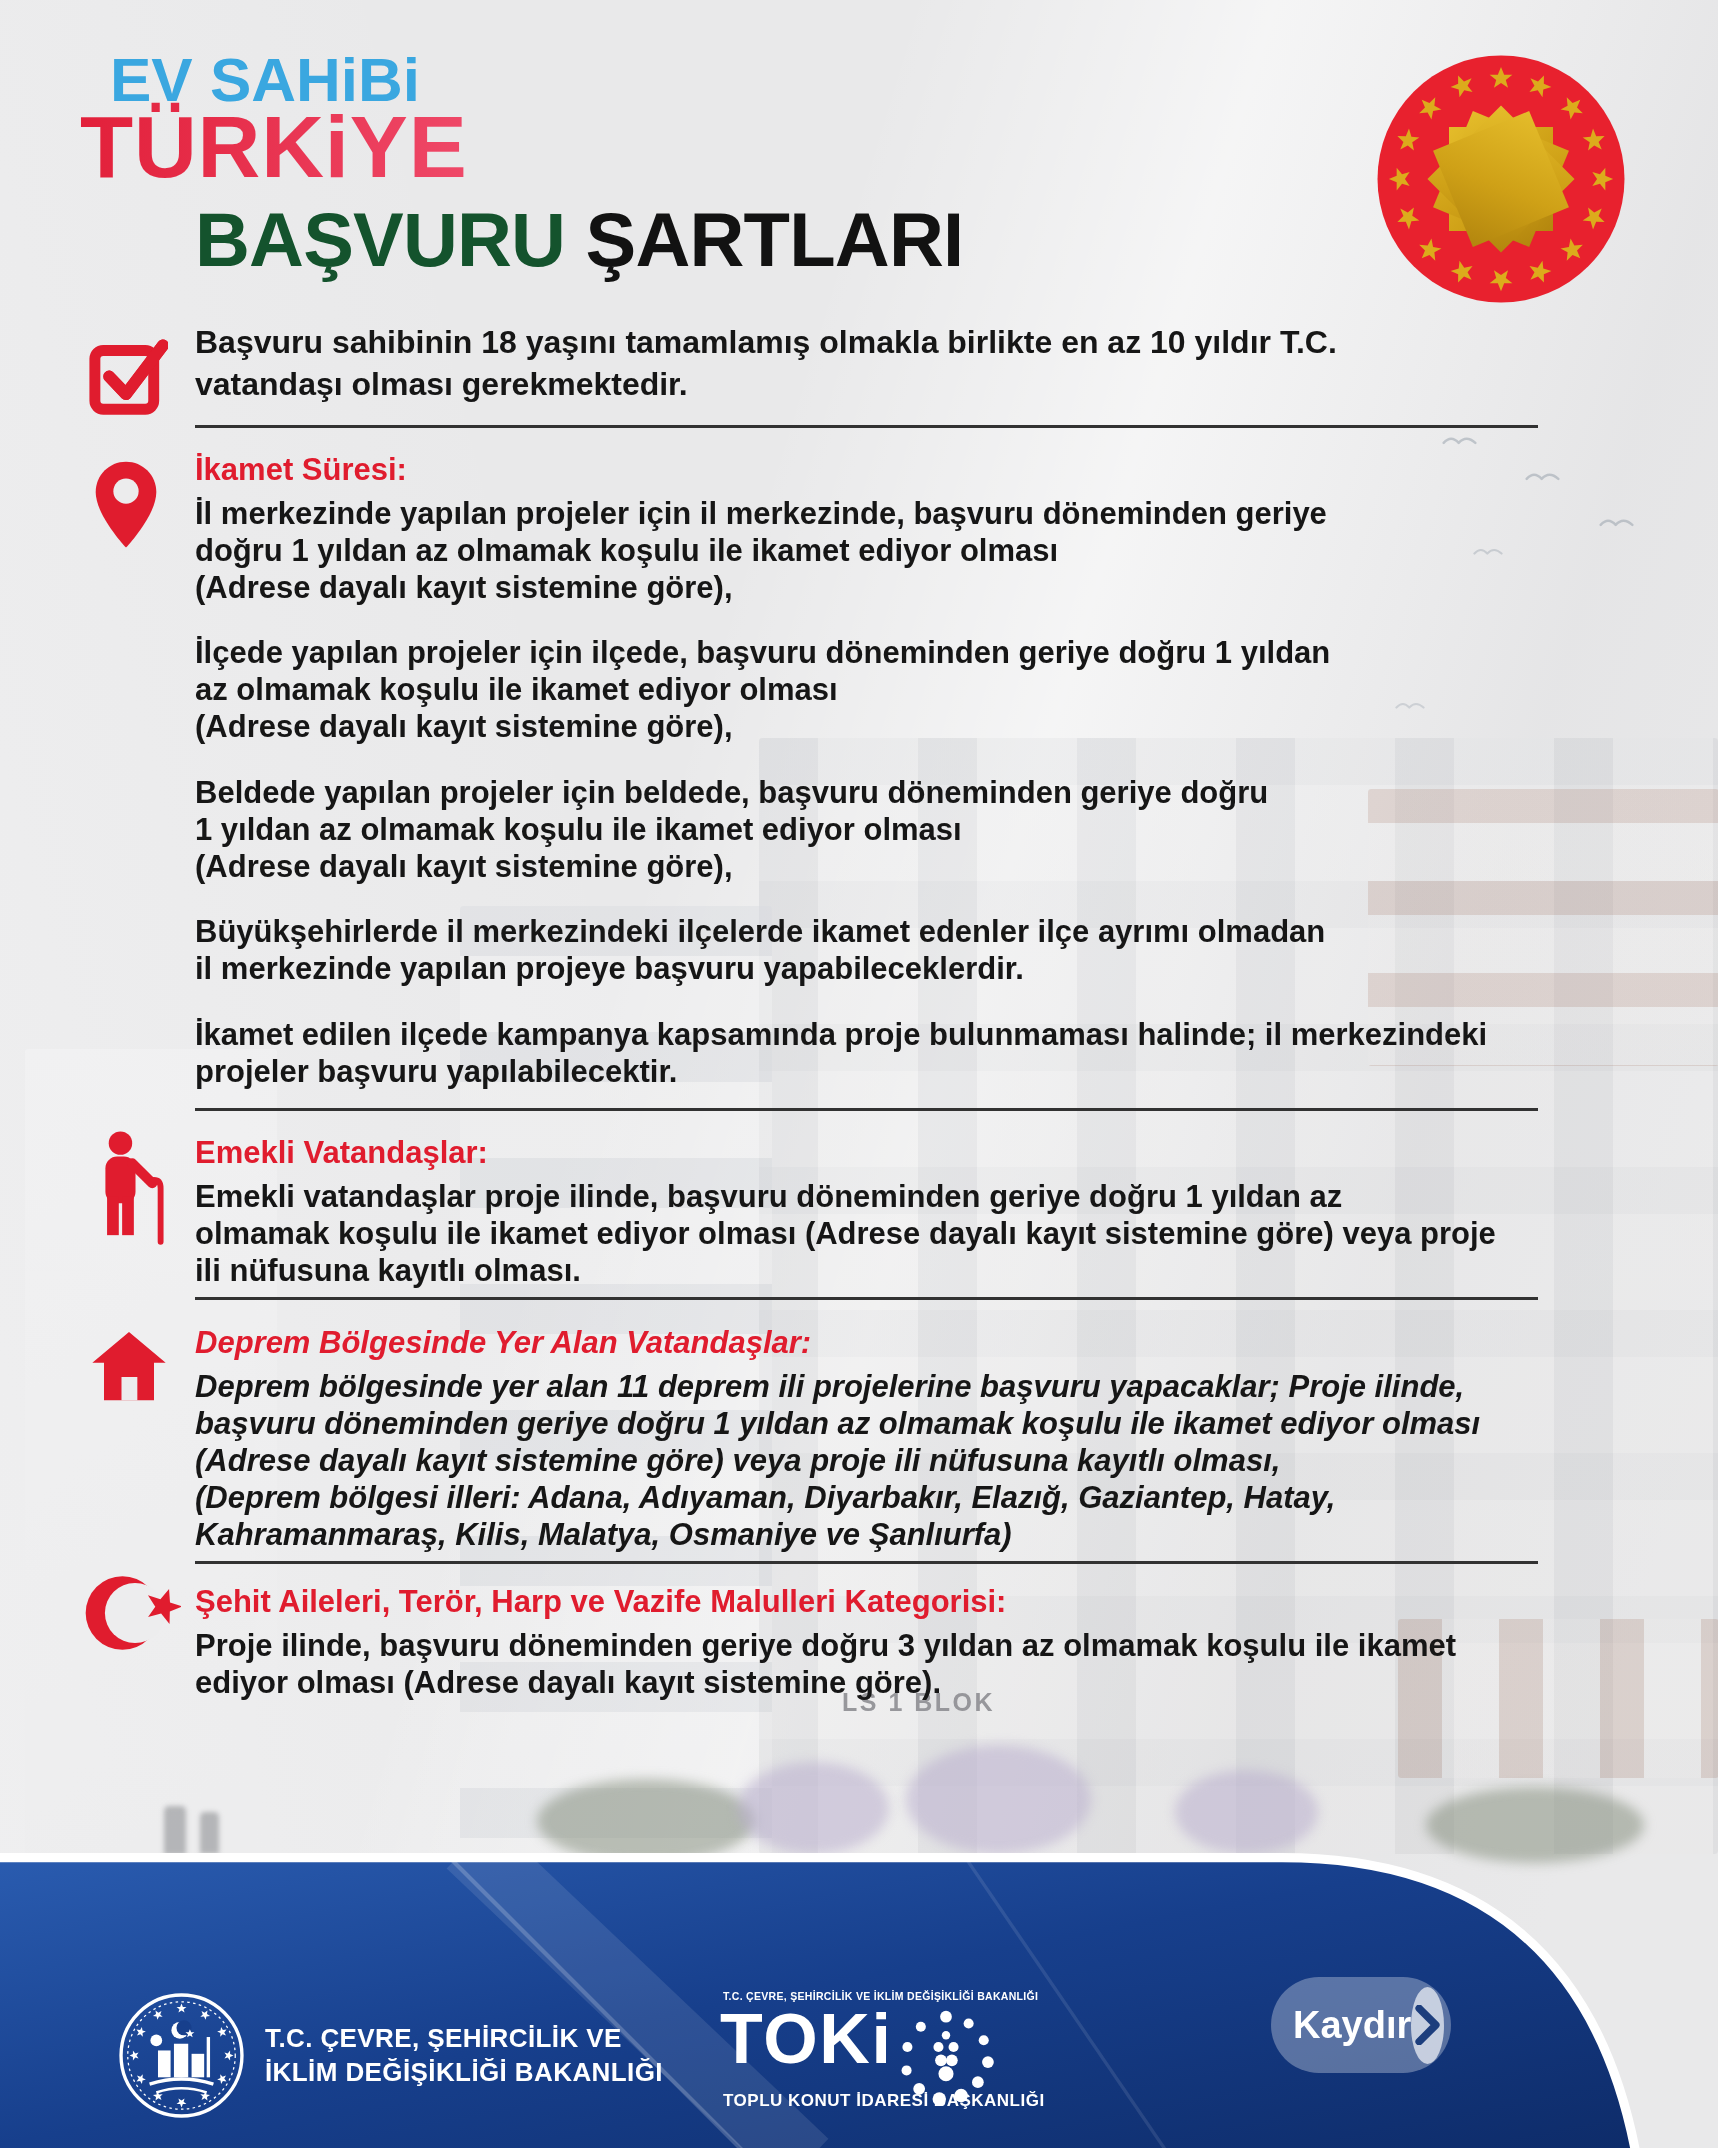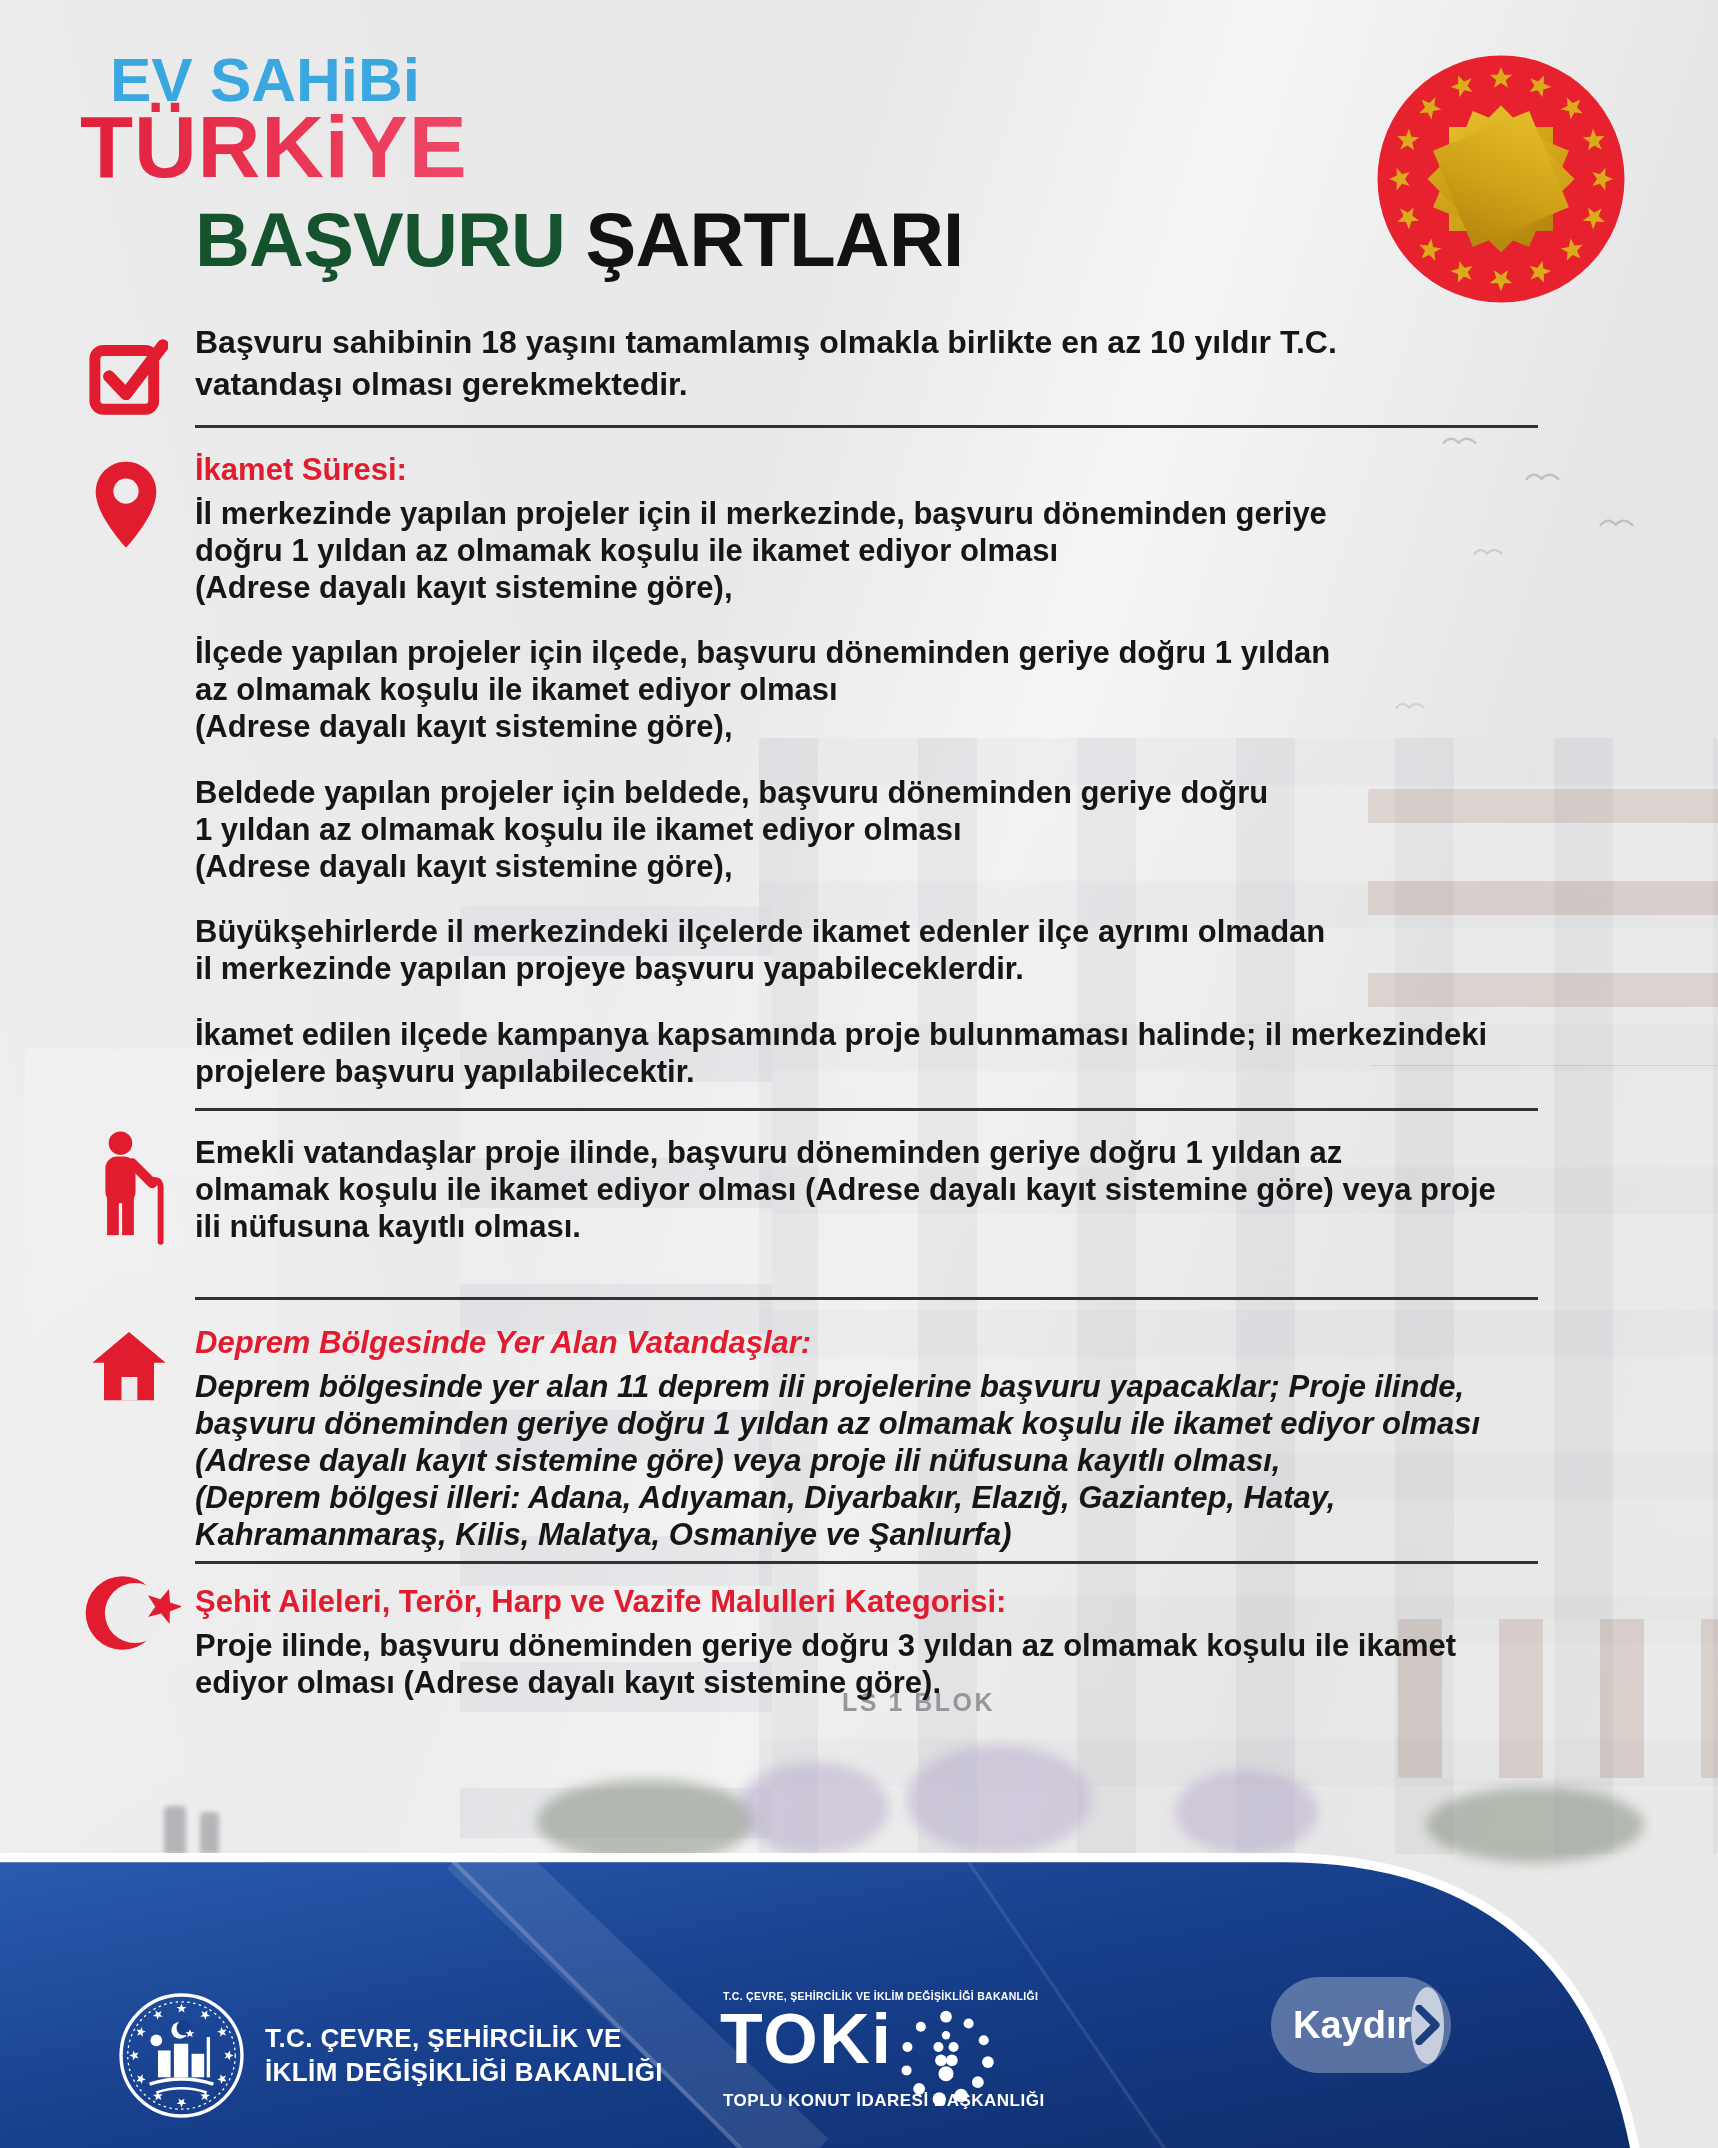--- a/index.html
+++ b/index.html
@@ -205,27 +205,28 @@
         <div class="line">Beldede yapılan projeler için beldede, başvuru döneminden geriye doğru</div>
         <div class="line">1 yıldan az olmamak koşulu ile ikamet ediyor olması</div>
         <div class="line">(Adrese dayalı kayıt sistemine göre),</div>
       </div>
       <div class="para">
         <div class="line">Büyükşehirlerde il merkezindeki ilçelerde ikamet edenler ilçe ayrımı olmadan</div>
         <div class="line">il merkezinde yapılan projeye başvuru yapabileceklerdir.</div>
       </div>
       <div class="para">
         <div class="line">İkamet edilen ilçede kampanya kapsamında proje bulunmaması halinde; il merkezindeki</div>
-        <div class="line">projelere başvuru yapılabilecektir.</div>
+        <div class="line">projeler başvuru yapılabilecektir.</div>
       </div>
     </div>
 </div>
 <div class="abs sep sep2"></div>
 
 <div class="abs sec secN sec3">
+  <div class="sec-head">Emekli Vatandaşlar:</div>
   <div>
       <div class="para">
         <div class="line">Emekli vatandaşlar proje ilinde, başvuru döneminden geriye doğru 1 yıldan az</div>
         <div class="line">olmamak koşulu ile ikamet ediyor olması (Adrese dayalı kayıt sistemine göre) veya proje</div>
         <div class="line">ili nüfusuna kayıtlı olması.</div>
       </div>
     </div>
 </div>
 <div class="abs sep sep3"></div>
 

